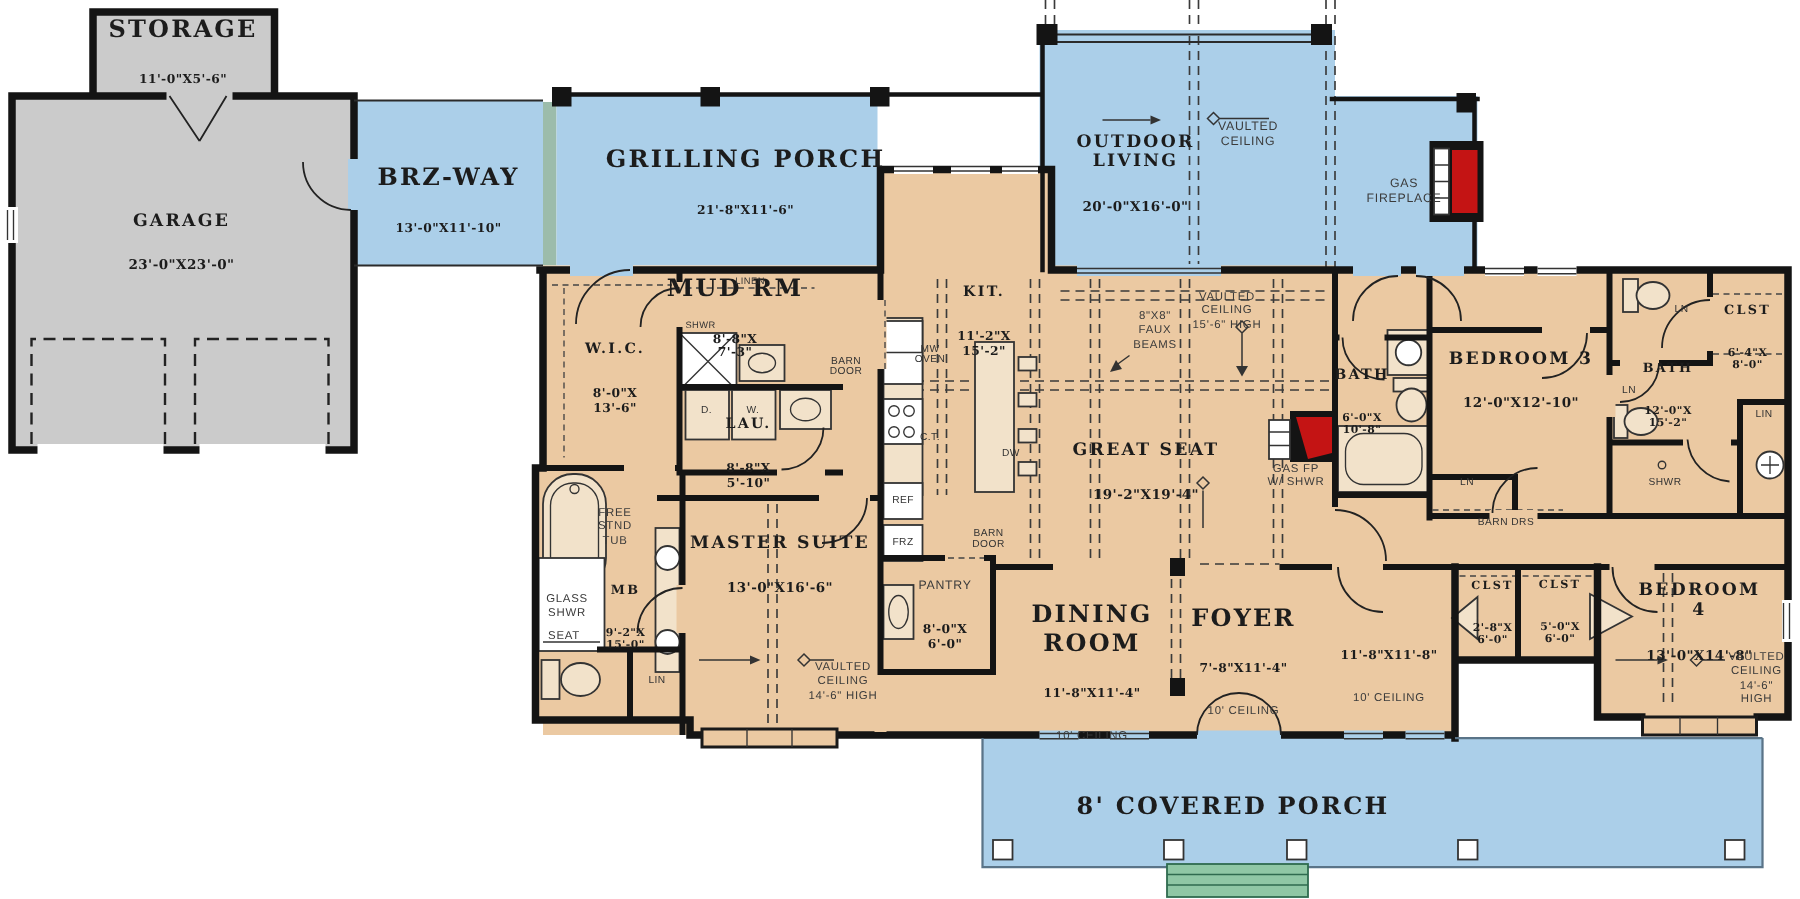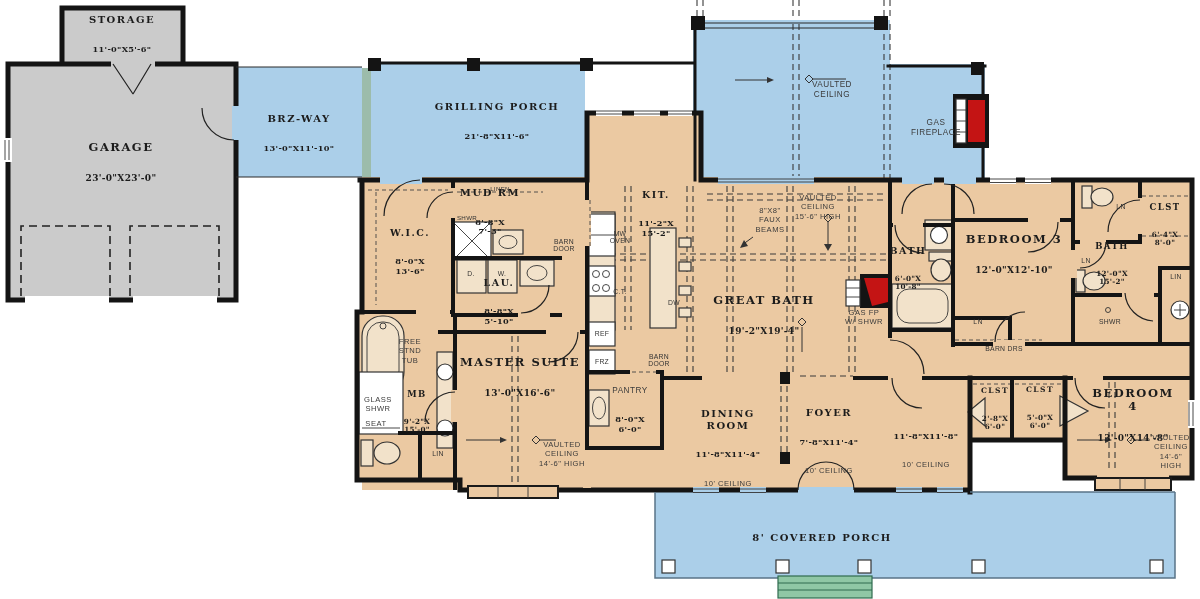--- a/index.html
+++ b/index.html
@@ -21,21 +21,21 @@
   .po{stroke:#5a7488;stroke-width:1.5;fill:none}
   .dashA{stroke:#3a3a3a;stroke-width:1.1;fill:none;stroke-dasharray:6 4}
   .dashB{stroke:#222;stroke-width:1.6;fill:none;stroke-dasharray:8 5}
   .dashC{stroke:#444;stroke-width:0.9;fill:none;stroke-dasharray:4 3}
   .arc{stroke:#222;stroke-width:1.2;fill:none}
   .arr{stroke:#333;stroke-width:1;fill:none}
   .gap-t{fill:var(--c-interior)} .gap-w{fill:#fff} .gap-b{fill:var(--c-porch)} .gap-g{fill:var(--c-garage)}
   .lbl{position:absolute;transform:translate(-50%,-50%);text-align:center;white-space:pre-line;
        color:#1c1c1c;line-height:1.18;pointer-events:none}
   .rm{font-weight:700;letter-spacing:1.5px}
-  .rm-xl{font-size:11.5px} .rm-l{font-size:10px} .rm-m{font-size:9.5px}
+  .rm-xl{font-size:11.5px} .rm-l{font-size:16px} .rm-m{font-size:9.5px}
   .rm-s{font-size:8.5px} .rm-xs{font-size:7.5px}
   .dim{font-weight:700;letter-spacing:.3px}
   .dim-l{font-size:9px} .dim-m{font-size:8.2px} .dim-s{font-size:7.2px}
   .note{font-family:"Liberation Sans",sans-serif;color:#3b3b3b;letter-spacing:.5px;
         font-size:7.6px;line-height:1.25;font-weight:400}
   .n8{font-size:8.2px}
   .fix{font-family:"Liberation Sans",sans-serif;color:#333;letter-spacing:.3px;
        font-size:6.8px;line-height:1.1}
   .f6{font-size:6.2px}
 </style>
@@ -313,20 +313,25 @@
   <div class="dim dim-l">23'-0"X23'-0"</div>
 </div>
 <div class="lbl" style="left:299px;top:133px">
   <div class="rm rm-l">BRZ-WAY</div>
   <div class="dim dim-m">13'-0"X11'-10"</div>
 </div>
 <div class="lbl" style="left:497px;top:121px">
   <div class="rm rm-l">GRILLING PORCH</div>
   <div class="dim dim-m">21'-8"X11'-6"</div>
 </div>
+<div class="lbl" style="left:757px;top:116px">
+  <div class="rm rm-xl">OUTDOOR
+LIVING</div>
+  <div class="dim dim-l">20'-0"X16'-0"</div>
+</div>
 <div class="lbl note n8" style="left:832px;top:90px">VAULTED
 CEILING</div>
 <div class="lbl note n8" style="left:936px;top:128px">GAS
 FIREPLACE</div>
 <div class="lbl" style="left:490px;top:212px">
   <div class="rm rm-l">MUD RM</div>
   <div class="dim dim-m">8'-8"X
 7'-3"</div>
 </div>
 <div class="lbl fix f6" style="left:500px;top:189px">LINEN</div>
@@ -356,21 +361,21 @@
 <div class="lbl fix" style="left:674px;top:303px">DW</div>
 <div class="lbl fix" style="left:602px;top:334px">REF</div>
 <div class="lbl fix" style="left:602px;top:362px">FRZ</div>
 <div class="lbl note" style="left:770px;top:220px">8"X8"
 FAUX
 BEAMS</div>
 <div class="lbl note" style="left:818px;top:207px">VAULTED
 CEILING
 15'-6" HIGH</div>
 <div class="lbl" style="left:764px;top:315px">
-  <div class="rm rm-xl">GREAT BATH</div>
+  <div class="rm rm-xl">GREAT SEAT</div>
   <div class="dim dim-l">19'-2"X19'-4"</div>
 </div>
 <div class="lbl note" style="left:864px;top:317px">GAS FP
 W/ SHWR</div>
 <div class="lbl" style="left:908px;top:268px">
   <div class="rm rm-m">BATH</div>
   <div class="dim dim-s">6'-0"X
 10'-8"</div>
 </div>
 <div class="lbl" style="left:1014px;top:254px">

